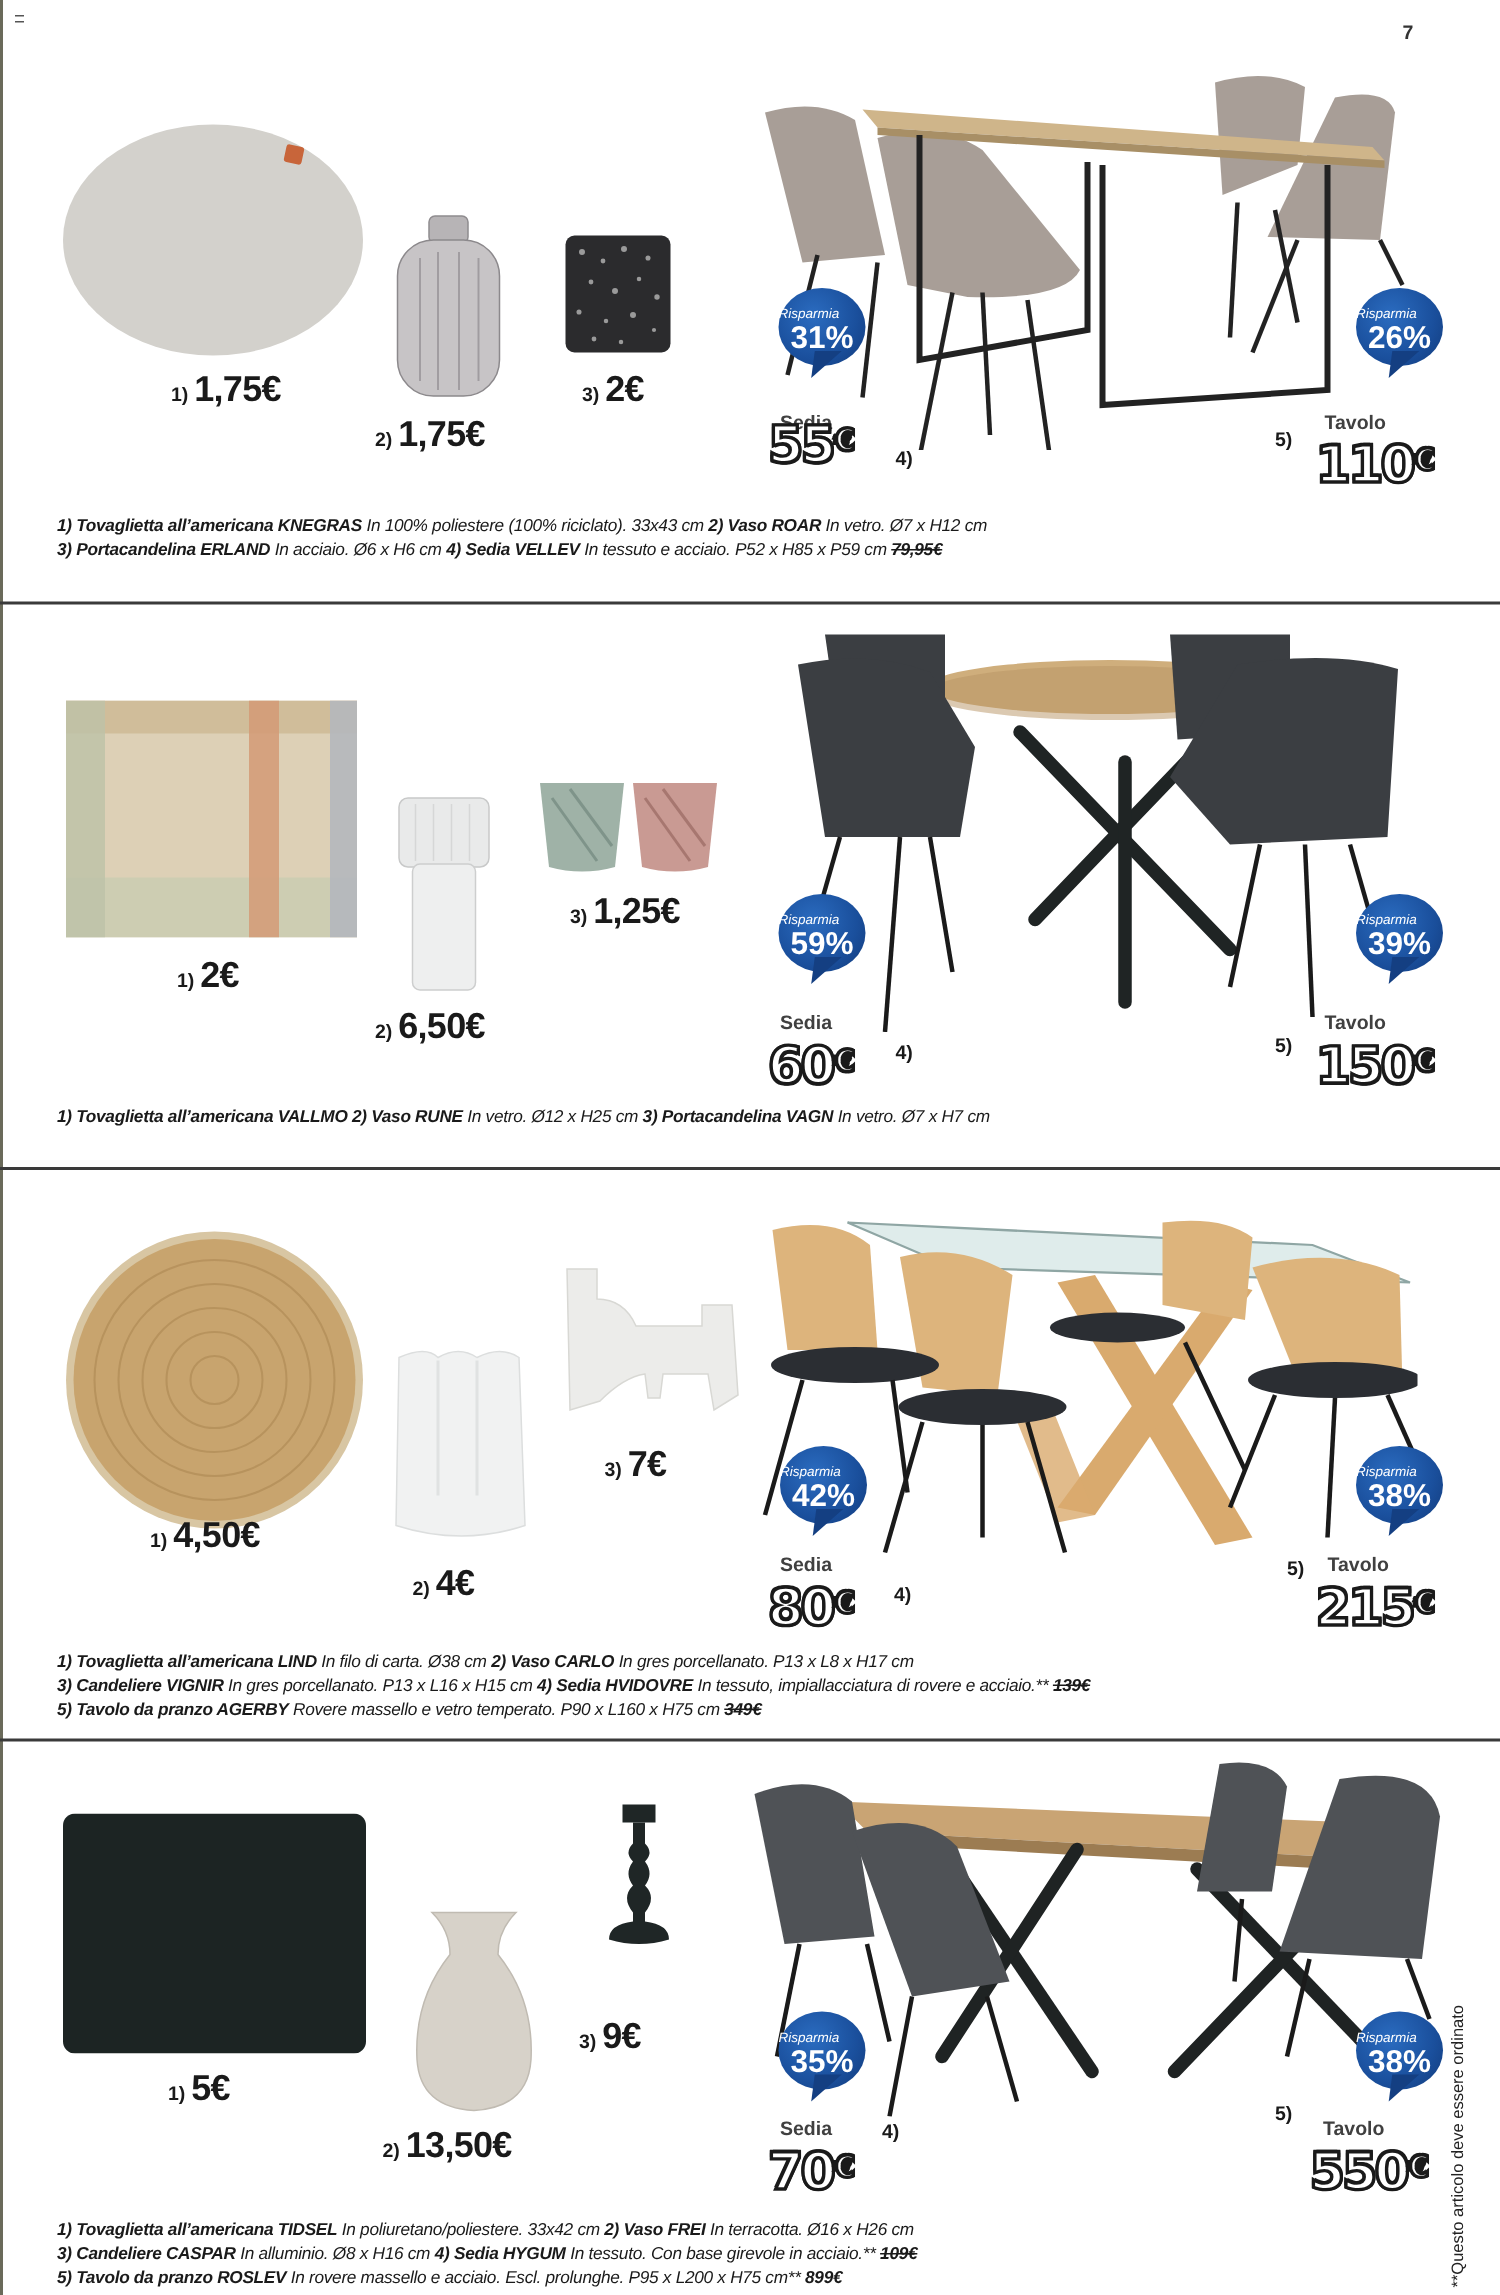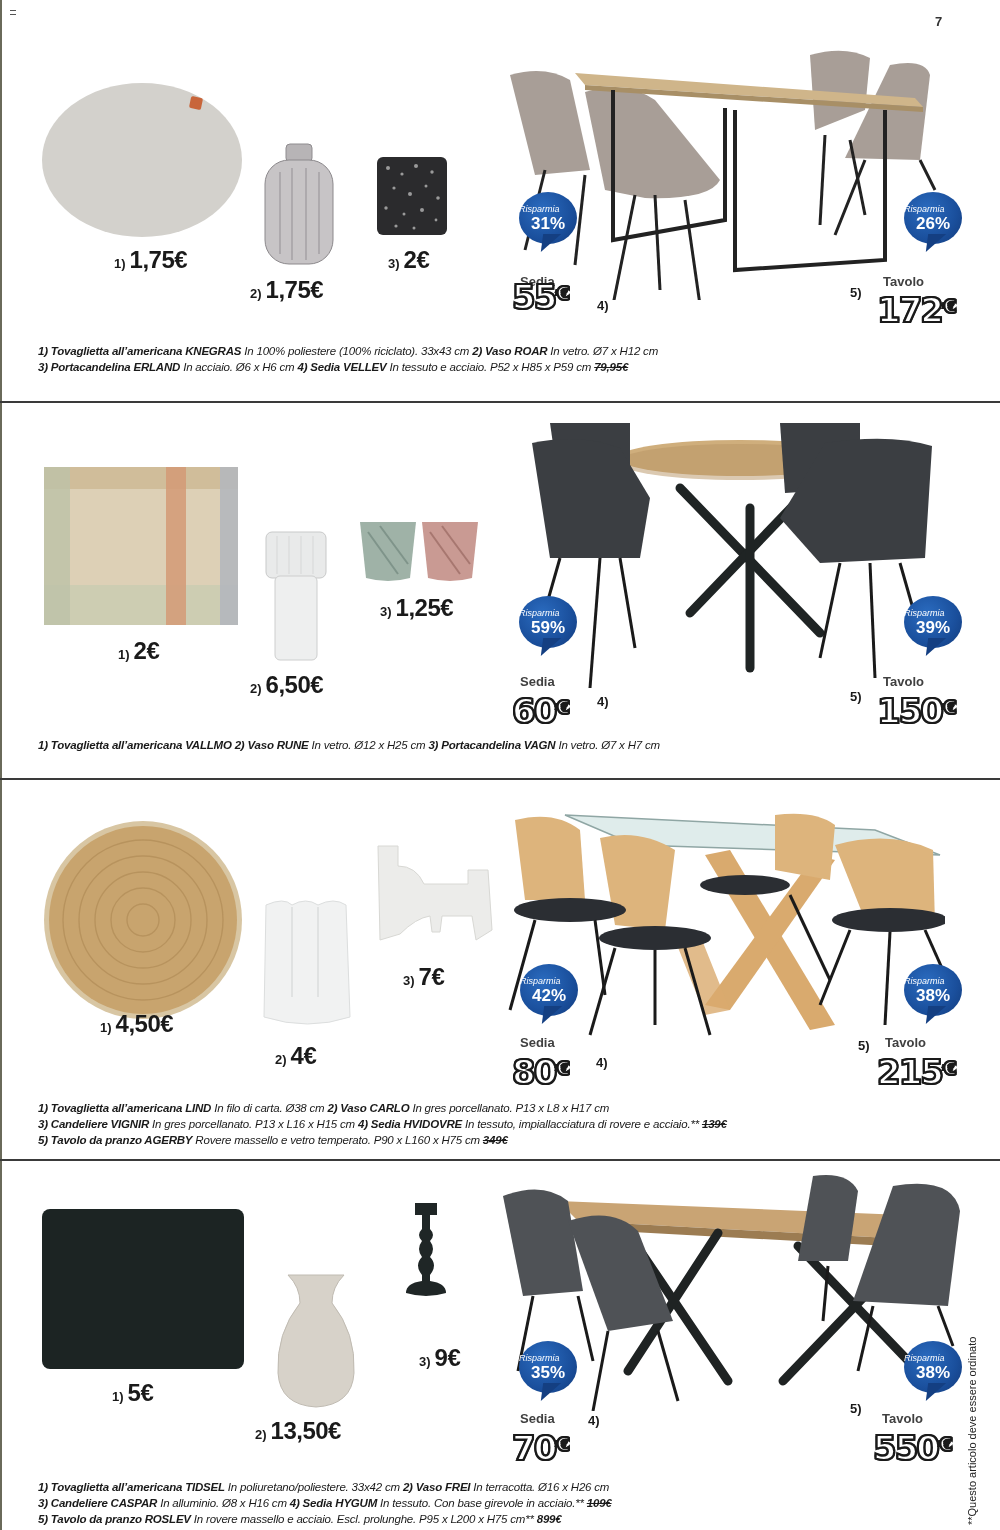--- a/index.html
+++ b/index.html
@@ -19,21 +19,21 @@
   .acc-price .val { font-size: 24px; letter-spacing: -0.5px; }
 
   
   .furn { position: absolute; }
   .badge { position: absolute; width: 58px; height: 62px; }
   .badge .bubble { position: absolute; left: 0; top: 0; width: 58px; height: 52px; border-radius: 50%;
     background: radial-gradient(circle at 40% 35%, #2b6cc0 0%, #1a4f9c 60%, #123a7a 100%); }
   .badge .tail { position: absolute; left: 20px; top: 42px; width: 0; height: 0;
     border-left: 6px solid transparent; border-right: 12px solid transparent; border-top: 18px solid #143f82; transform: skewX(-25deg); }
   .badge .lbl { position: absolute; top: 12px; left: 0; width: 58px; text-align: left; color: #fff; font-size: 9px; font-style: italic; }
-  .badge .pct { position: absolute; top: 22px; left: 0; width: 58px; text-align: center; color: #fff; font-size: 17px; font-weight: bold; }
+  .badge .pct { position: absolute; top: 22px; left: 0; width: 58px; text-align: center; color: #fff; font-size: 21px; font-weight: bold; }
 
   .big-label { position: absolute; font-size: 13px; font-weight: bold; color: #404040; }
   .big-price { position: absolute; font-family: "DejaVu Sans", sans-serif; font-weight: bold; font-size: 34px; color: #ffffff;
     letter-spacing: -2px; -webkit-text-stroke: 2.2px #1a1a1a;
     text-shadow: 1px 1px 0 #1a1a1a, -1px -1px 0 #1a1a1a, 1px -1px 0 #1a1a1a, -1px 1px 0 #1a1a1a; }
   .big-price .eur { font-size: 20px; vertical-align: top; position: relative; top: 4px; margin-left: 1px; }
   .idx { position: absolute; font-size: 13px; font-weight: bold; color: #1a1a1a; }
 
   .desc { position: absolute; left: 38px; font-size: 11.5px; line-height: 16px; color: #1a1a1a; white-space: nowrap; letter-spacing: -0.2px; font-style: italic; }
   .desc b { font-weight: bold; }
@@ -134,21 +134,21 @@
       <div class="tail"></div>
     <div class="lbl">Risparmia</div>
     <div class="pct">26%</div>
   </div>
 
   <div class="big-label" style="left:520px;top:274px">Sedia</div>
   <div class="big-price" style="left:512px;top:277px"><span>55</span><span class="eur">€</span></div>
   <div class="idx" style="left:597px;top:298px">4)</div>
   <div class="idx" style="left:850px;top:285px">5)</div>
   <div class="big-label" style="left:883px;top:274px">Tavolo</div>
-  <div class="big-price" style="left:877px;top:290px"><span>172</span><span class="eur">€</span></div>
+  <div class="big-price" style="left:877px;top:290px"><span>110</span><span class="eur">€</span></div>
 
   <div class="desc" style="top:343px">
       <div><b>1) Tovaglietta all’americana KNEGRAS</b><span> In 100% poliestere (100% riciclato). 33x43 cm </span><b>2) Vaso ROAR</b><span> In vetro. Ø7 x H12 cm</span></div>
       <div><b>3) Portacandelina ERLAND</b><span> In acciaio. Ø6 x H6 cm </span><b>4) Sedia VELLEV</b><span> In tessuto e acciaio. P52 x H85 x P59 cm </span><span class="strike">79,95€</span></div>
     </div>
 </div>
 <div class="divider" style="top:401px"></div>
 
 <div class="section" style="top:403px;height:375px;">
   <svg class="furn" style="left:44px;top:64px" width="194" height="158">
@@ -346,21 +346,21 @@
     <rect x="13" y="2" width="22" height="12" fill="#1f2626"></rect>
     <path d="M20 14 L28 14 L28 28 Q34 34 28 40 Q34 48 28 56 Q36 64 28 74 L28 80 Q44 82 44 92 Q24 98 4 92 Q4 82 20 80 L20 74 Q12 64 20 56 Q14 48 20 40 Q14 34 20 28 Z" fill="#1f2626"></path>
   </svg>
 
   <div class="acc-price" style="left:112px;top:218px">
     <span class="num">1)</span><span class="val">5€</span>
   </div>
   <div class="acc-price" style="left:255px;top:256px">
     <span class="num">2)</span><span class="val">13,50€</span>
   </div>
-  <div class="acc-price" style="left:419px;top:183px">
+  <div class="acc-price" style="left:386px;top:183px">
     <span class="num">3)</span><span class="val">9€</span>
   </div>
 
   <svg class="furn" style="left:498px;top:10px" width="465" height="240">
     <polygon points="60,30 430,45 445,70 80,50" fill="#c9a474"></polygon>
     <polygon points="80,50 445,70 445,78 80,58" fill="#9c7c52"></polygon>
     <g stroke="#1f2323" stroke-width="9" stroke-linecap="round">
       <line x1="130" y1="62" x2="230" y2="210"></line>
         <line x1="220" y1="62" x2="130" y2="200"></line>
       <line x1="300" y1="75" x2="420" y2="200"></line>

